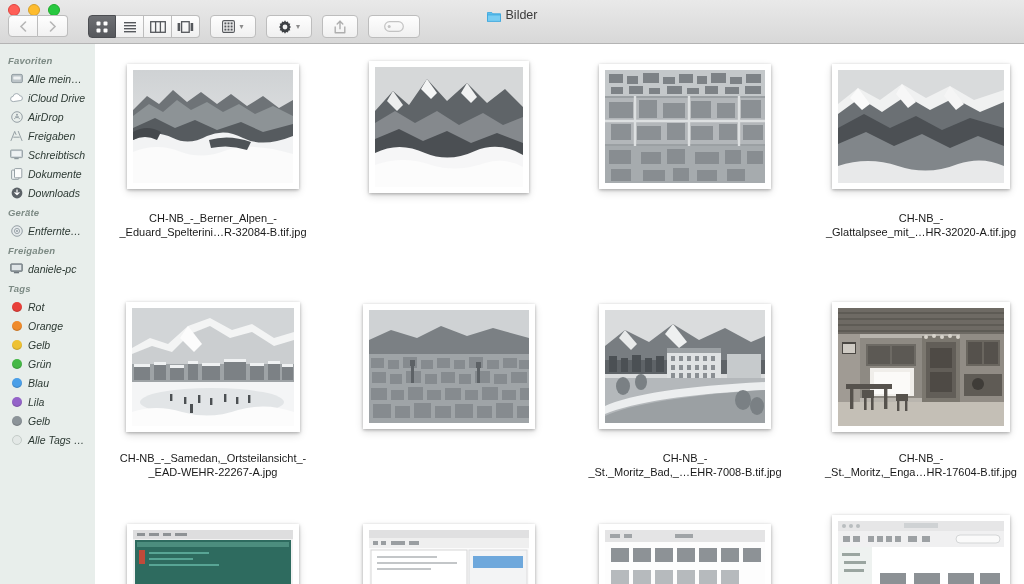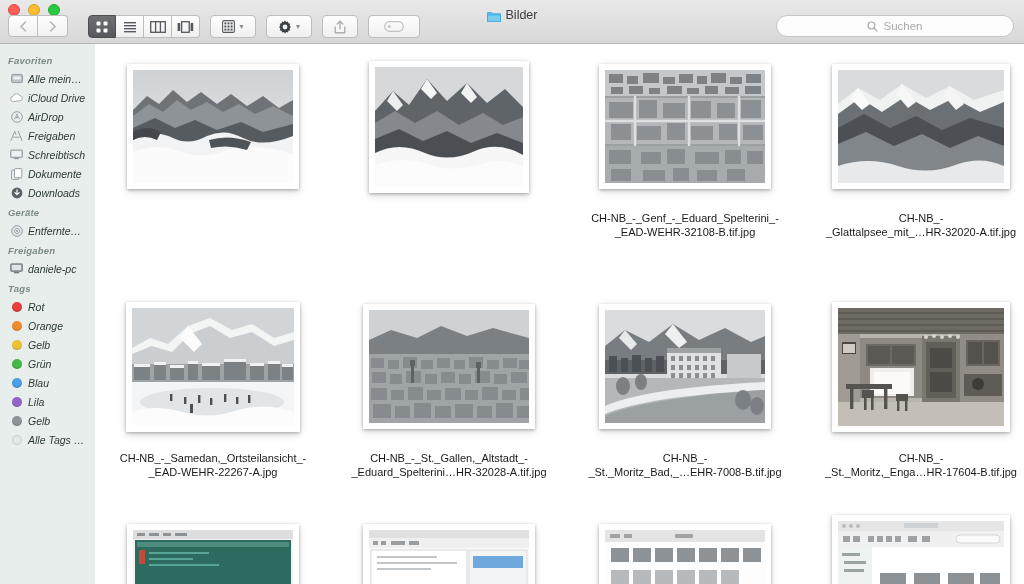--- a/index.html
+++ b/index.html
@@ -225,29 +225,20 @@
 
       <div class="tbtn pill">
         <svg width="20" height="11" viewBox="0 0 20 11">
           <rect x="0.7" y="0.7" width="18.6" height="9.6" rx="4.8" fill="none" stroke="#c3c3c3" stroke-width="1.2"></rect>
           <circle cx="5.2" cy="5.5" r="1.5" fill="#c3c3c3"></circle>
         </svg>
       </div>
 
     </div>
 
-    <div id="searchwrap">
-      <div id="search">
-        <svg width="11" height="11" viewBox="0 0 11 11">
-          <circle cx="4.4" cy="4.4" r="3.4" fill="none" stroke="#a9a9a9" stroke-width="1.2"></circle>
-          <line x1="6.9" y1="6.9" x2="10" y2="10" stroke="#a9a9a9" stroke-width="1.3" stroke-linecap="round"></line>
-        </svg>
-        <span class="ph">Suchen</span>
-      </div>
-    </div>
 
   </div>
 
   <div id="sidebar">
 
     <div class="sec-head">Favoriten</div>
 
     <div class="sb-item">
       <span class="sb-ico">
         <svg width="12" height="11" viewBox="0 0 12 11">
@@ -415,20 +406,24 @@
               <rect width="160" height="113" fill="url(#sky1)"></rect>
               <path d="M0 40 L14 26 L26 34 L40 20 L54 32 L68 22 L84 34 L98 24 L114 36 L130 26 L146 38 L160 30 L160 66 L0 66Z" fill="#6e7377"></path>
               <path d="M0 46 L16 34 L30 42 L44 30 L58 40 L74 32 L90 42 L106 34 L122 44 L140 36 L160 46 L160 72 L0 72Z" fill="#8d9396"></path>
               <path d="M0 58 L22 48 L42 58 L62 50 L84 60 L108 52 L130 62 L160 54 L160 80 L0 80Z" fill="#565b5f"></path>
               <path d="M0 70 Q20 58 40 68 Q56 76 74 66 Q92 58 110 68 Q130 78 160 66 L160 113 L0 113Z" fill="#f2f3f4"></path>
               <path d="M0 82 Q24 72 48 82 Q70 90 94 80 Q120 72 160 84 L160 113 L0 113Z" fill="#fbfbfb"></path>
               <path d="M76 70 Q96 64 118 72 L114 80 Q96 74 78 78Z" fill="#4e5357"></path>
               <path d="M0 62 Q14 54 28 62 L24 70 Q12 64 0 70Z" fill="#44484c"></path>
             </svg>
           </div>
+        </div>
+        <div class="label">
+          <span>CH-NB_-_Berner_Alpen_-</span><br>
+          <span>_Eduard_Spelterini…R-32084-B.tif.jpg</span>
         </div>
       </div>
 
       <div class="cell" style="left:236px;">
         <div class="thumb-box">
           <div class="photo-frame">
             <svg class="photo" width="148" height="120" viewBox="0 0 148 120">
               <rect width="148" height="120" fill="#d6d8d9"></rect>
               <path d="M0 44 L18 24 L34 38 L52 12 L72 34 L92 16 L112 36 L130 22 L148 40 L148 78 L0 78Z" fill="#5f6468"></path>
               <path d="M52 12 L62 26 L56 32 L46 22Z" fill="#f4f5f5"></path>
@@ -498,24 +493,20 @@
                   <rect x="120" y="80" width="16" height="14"></rect>
                   <rect x="142" y="81" width="16" height="13"></rect>
                 <rect x="6" y="99" width="20" height="12"></rect>
                   <rect x="38" y="100" width="22" height="11"></rect>
                   <rect x="68" y="98" width="16" height="13"></rect>
                 <rect x="92" y="100" width="20" height="11"></rect>
                   <rect x="122" y="99" width="18" height="12"></rect>
               </g>
             </svg>
           </div>
-        </div>
-        <div class="label">
-          <span>CH-NB_-_Genf_-_Eduard_Spelterini_-</span><br>
-          <span>_EAD-WEHR-32108-B.tif.jpg</span>
         </div>
       </div>
 
       <div class="cell" style="left:708px;">
         <div class="thumb-box">
           <div class="photo-frame">
             <svg class="photo" width="166" height="113" viewBox="0 0 166 113">
               <rect width="166" height="113" fill="#d9dbdc"></rect>
               <path d="M0 34 L20 18 L42 30 L64 14 L88 28 L112 16 L136 30 L166 20 L166 60 L0 60Z" fill="#f0f1f1"></path>
               <path d="M0 44 L22 28 L44 42 L68 26 L92 40 L116 28 L142 42 L166 32 L166 72 L0 72Z" fill="#6b7074"></path>
@@ -638,24 +629,20 @@
               </g>
               <g fill="#5d6266">
                 <rect x="42" y="55" width="3" height="18"></rect>
                   <rect x="41" y="50" width="5" height="6"></rect>
                 <rect x="108" y="57" width="3" height="16"></rect>
                   <rect x="107" y="52" width="5" height="6"></rect>
               </g>
             </svg>
           </div>
         </div>
-        <div class="label wide">
-          <span>CH-NB_-_St._Gallen,_Altstadt_-</span><br>
-          <span>_Eduard_Spelterini…HR-32028-A.tif.jpg</span>
-        </div>
       </div>
 
       <div class="cell" style="left:472px;">
         <div class="thumb-box">
           <div class="photo-frame">
             <svg class="photo" width="160" height="113" viewBox="0 0 160 113">
               <rect width="160" height="113" fill="#dadcdd"></rect>
               <path d="M0 36 L20 20 L44 32 L68 14 L94 30 L120 18 L146 32 L160 26 L160 52 L0 52Z" fill="#787d81"></path>
               <path d="M68 14 L82 32 L74 38 L60 24Z" fill="#eef0f0"></path>
               <path d="M20 20 L32 34 L26 40 L14 28Z" fill="#e8eaea"></path>

